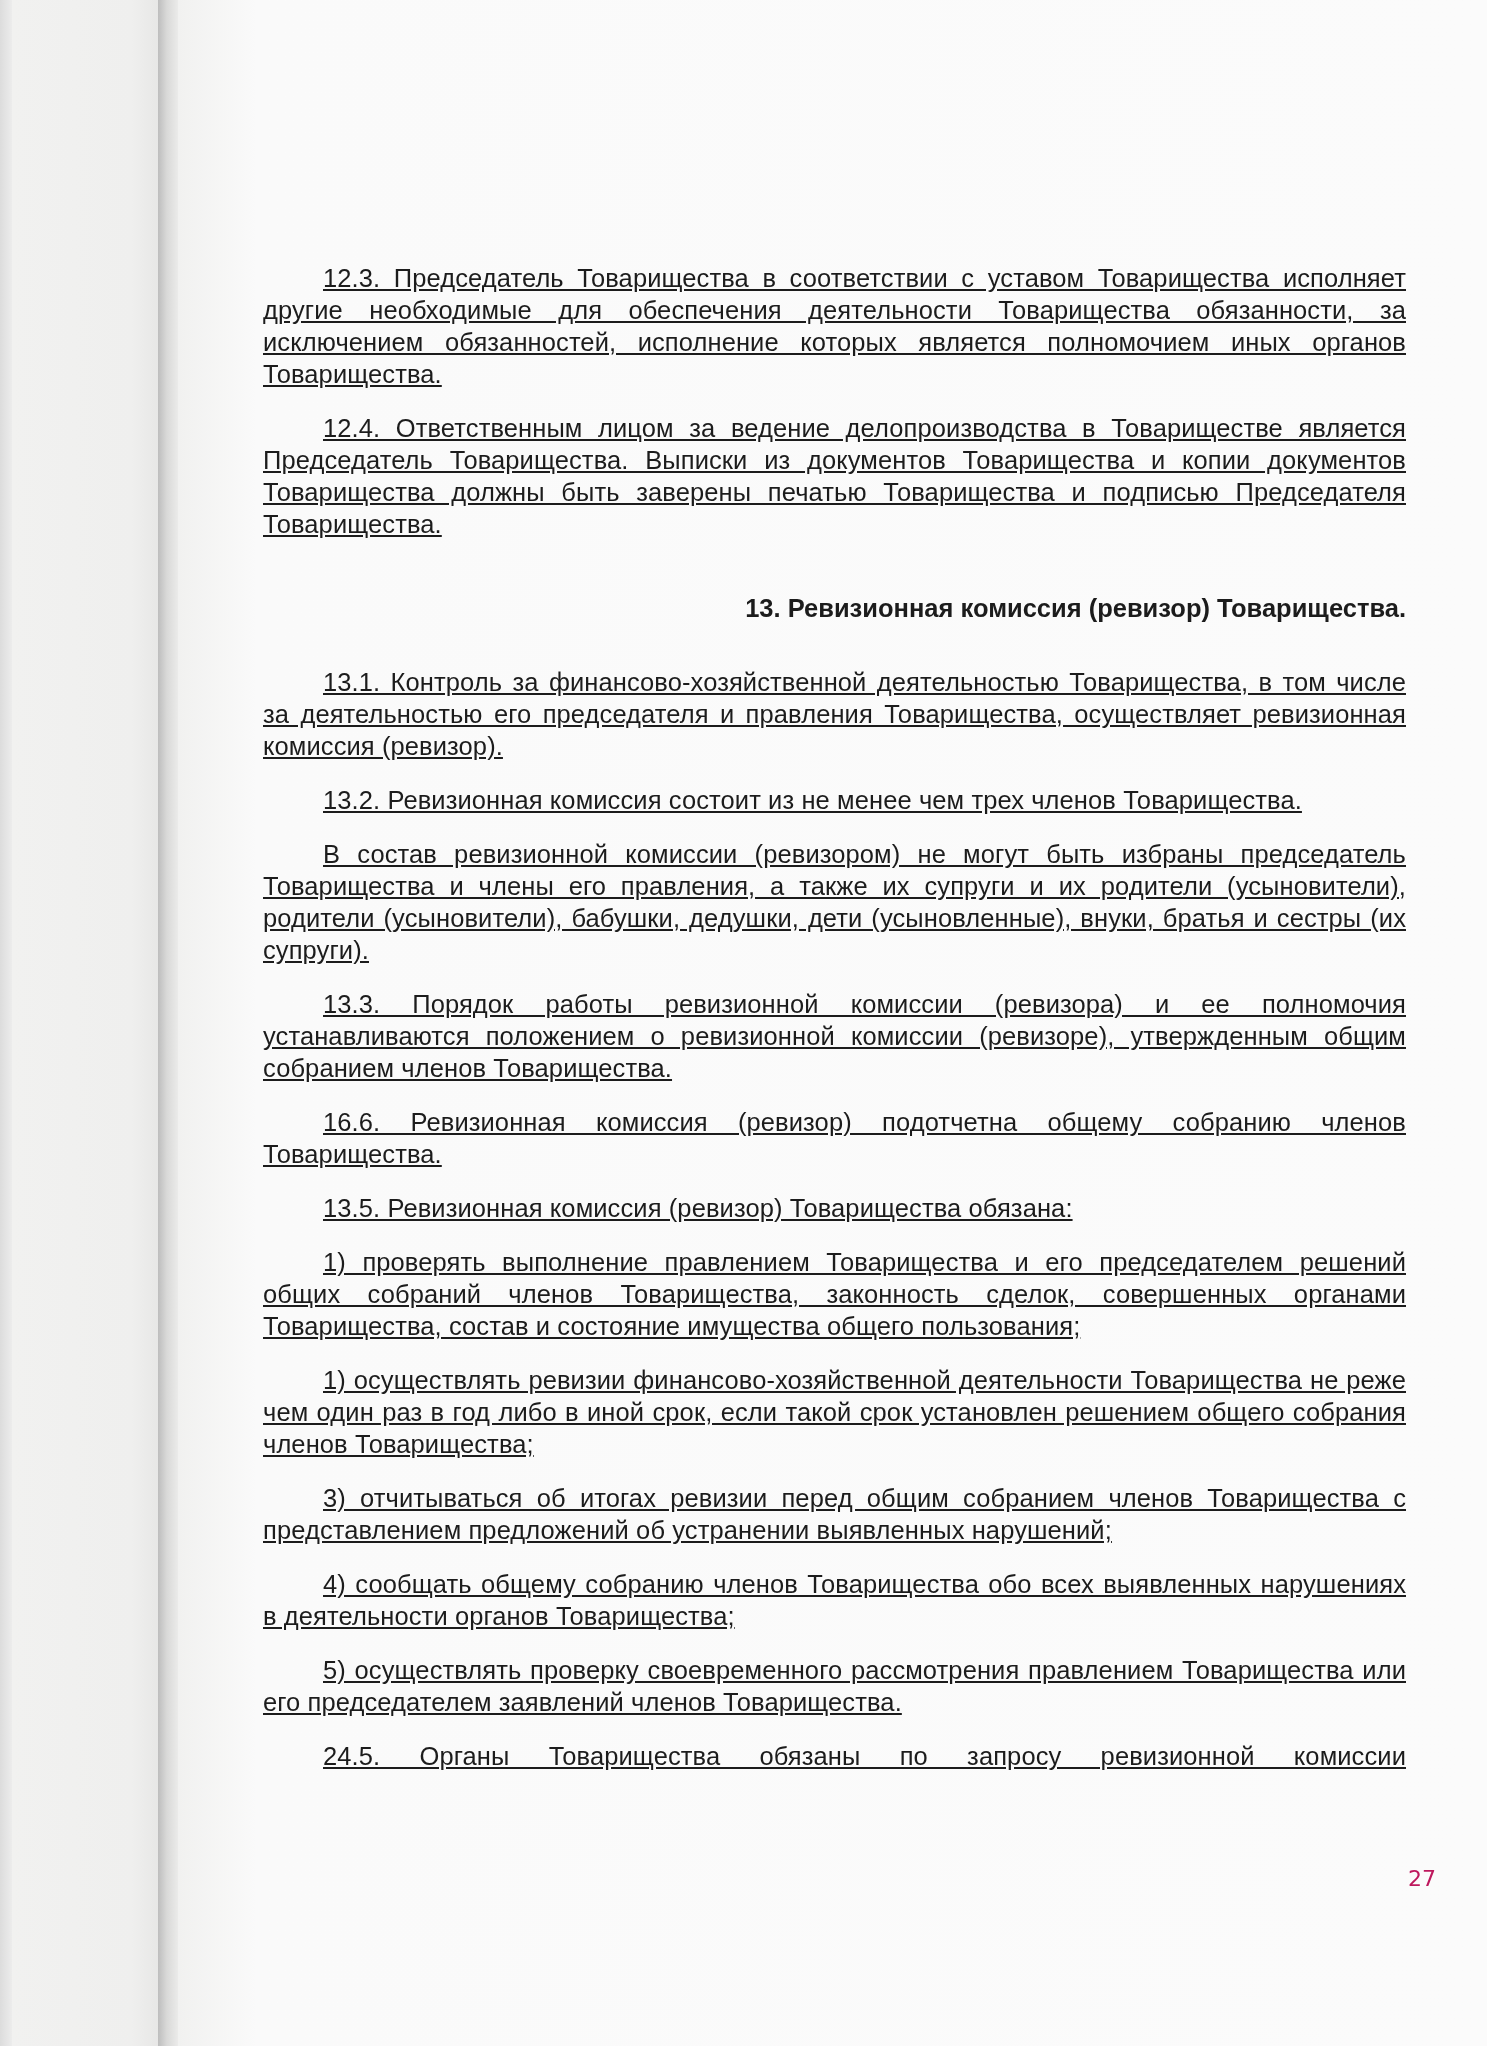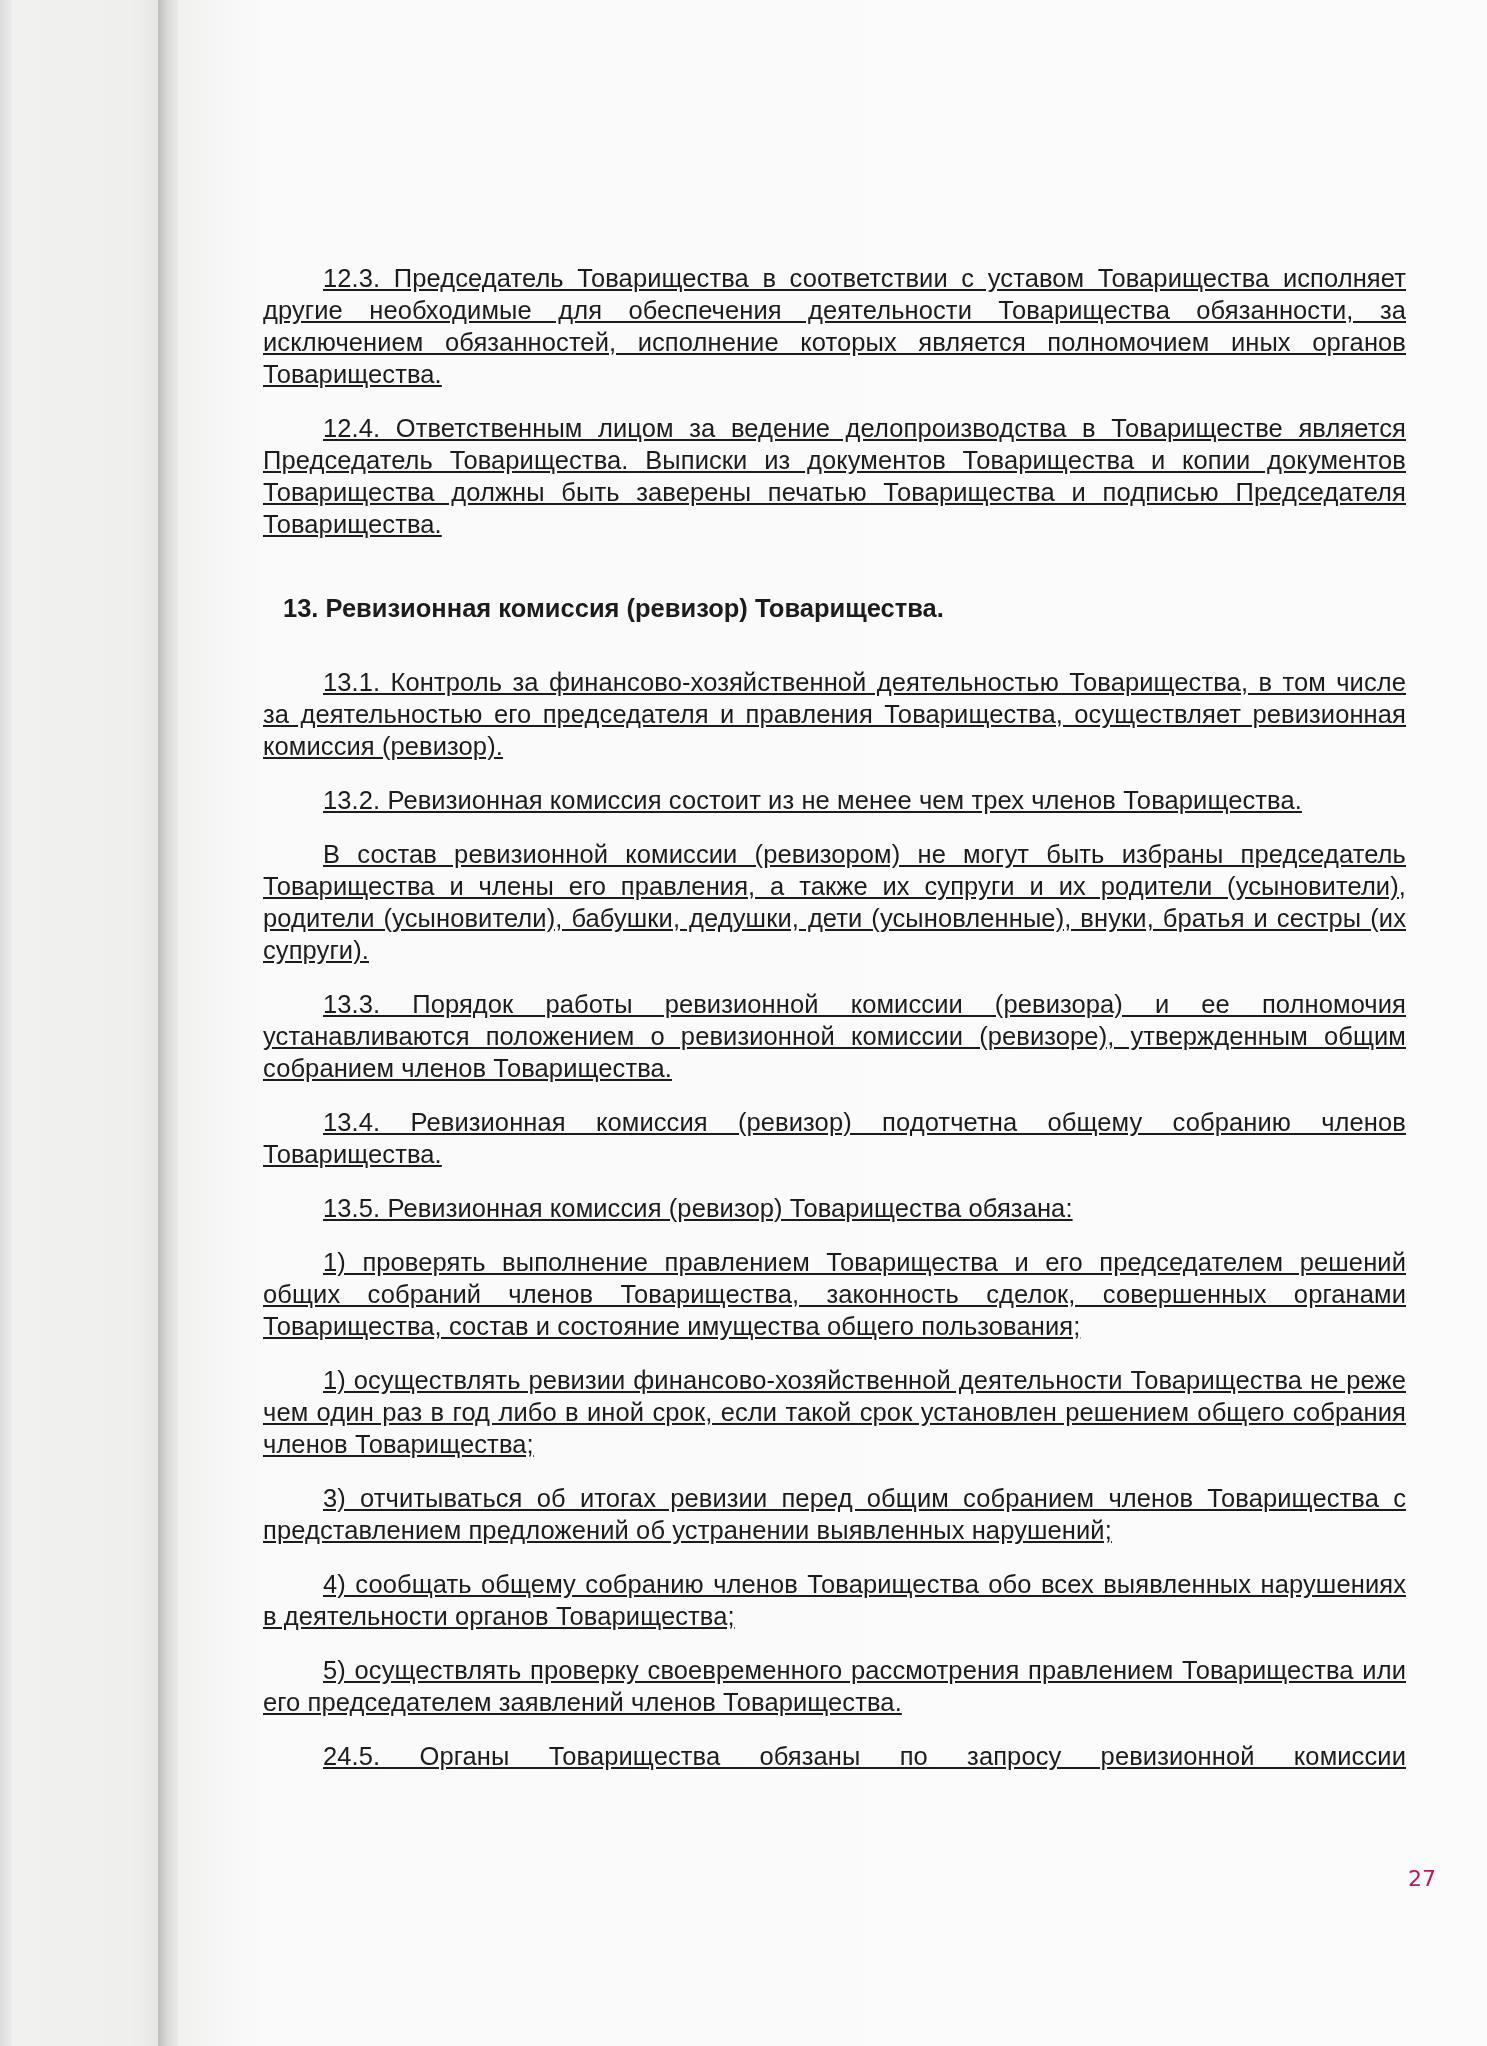--- a/index.html
+++ b/index.html
@@ -51,21 +51,21 @@
       line-height: 32px;
       text-align: justify;
       text-indent: 60px;
       margin: 0 0 22px 0;
       letter-spacing: 0.1px;
       text-decoration: underline;
     }
     .heading {
       font-size: 25.5px;
       font-weight: bold;
-      text-align: left;
+      text-align: right;
       margin: 52px 0 42px 0;
       line-height: 32px;
       padding-left: 20px;
     }
     .page-number {
       position: absolute;
       left: 1368px;
       top: 1866px;
       font-size: 22px;
       font-family: "DejaVu Sans", sans-serif;
@@ -85,21 +85,21 @@
 <div class="content">
   <p class="para">12.3. Председатель Товарищества в соответствии с уставом Товарищества исполняет другие необходимые для обеспечения деятельности Товарищества обязанности, за исключением обязанностей, исполнение которых является полномочием иных органов Товарищества.</p>
   <p class="para">12.4. Ответственным лицом за ведение делопроизводства в Товариществе является Председатель Товарищества. Выписки из документов Товарищества и копии документов Товарищества должны быть заверены печатью Товарищества и подписью Председателя Товарищества.</p>
 
   <h2 class="heading">13. Ревизионная комиссия (ревизор) Товарищества.</h2>
 
   <p class="para">13.1. Контроль за финансово-хозяйственной деятельностью Товарищества, в том числе за деятельностью его председателя и правления Товарищества, осуществляет ревизионная комиссия (ревизор).</p>
   <p class="para">13.2. Ревизионная комиссия состоит из не менее чем трех членов Товарищества.</p>
   <p class="para">В состав ревизионной комиссии (ревизором) не могут быть избраны председатель Товарищества и члены его правления, а также их супруги и их родители (усыновители), родители (усыновители), бабушки, дедушки, дети (усыновленные), внуки, братья и сестры (их супруги).</p>
   <p class="para">13.3. Порядок работы ревизионной комиссии (ревизора) и ее полномочия устанавливаются положением о ревизионной комиссии (ревизоре), утвержденным общим собранием членов Товарищества.</p>
-  <p class="para">13.4. Ревизионная комиссия (ревизор) подотчетна общему собранию членов Товарищества.</p>
+  <p class="para">16.6. Ревизионная комиссия (ревизор) подотчетна общему собранию членов Товарищества.</p>
   <p class="para">13.5. Ревизионная комиссия (ревизор) Товарищества обязана:</p>
   <p class="para">1) проверять выполнение правлением Товарищества и его председателем решений общих собраний членов Товарищества, законность сделок, совершенных органами Товарищества, состав и состояние имущества общего пользования;</p>
   <p class="para">1) осуществлять ревизии финансово-хозяйственной деятельности Товарищества не реже чем один раз в год либо в иной срок, если такой срок установлен решением общего собрания членов Товарищества;</p>
   <p class="para">3) отчитываться об итогах ревизии перед общим собранием членов Товарищества с представлением предложений об устранении выявленных нарушений;</p>
   <p class="para">4) сообщать общему собранию членов Товарищества обо всех выявленных нарушениях в деятельности органов Товарищества;</p>
   <p class="para">5) осуществлять проверку своевременного рассмотрения правлением Товарищества или его председателем заявлений членов Товарищества.</p>
   <p class="para" style="text-align-last: justify;">24.5. Органы Товарищества обязаны по запросу ревизионной комиссии</p>
 </div>
 
 <div class="page-number">27</div>

